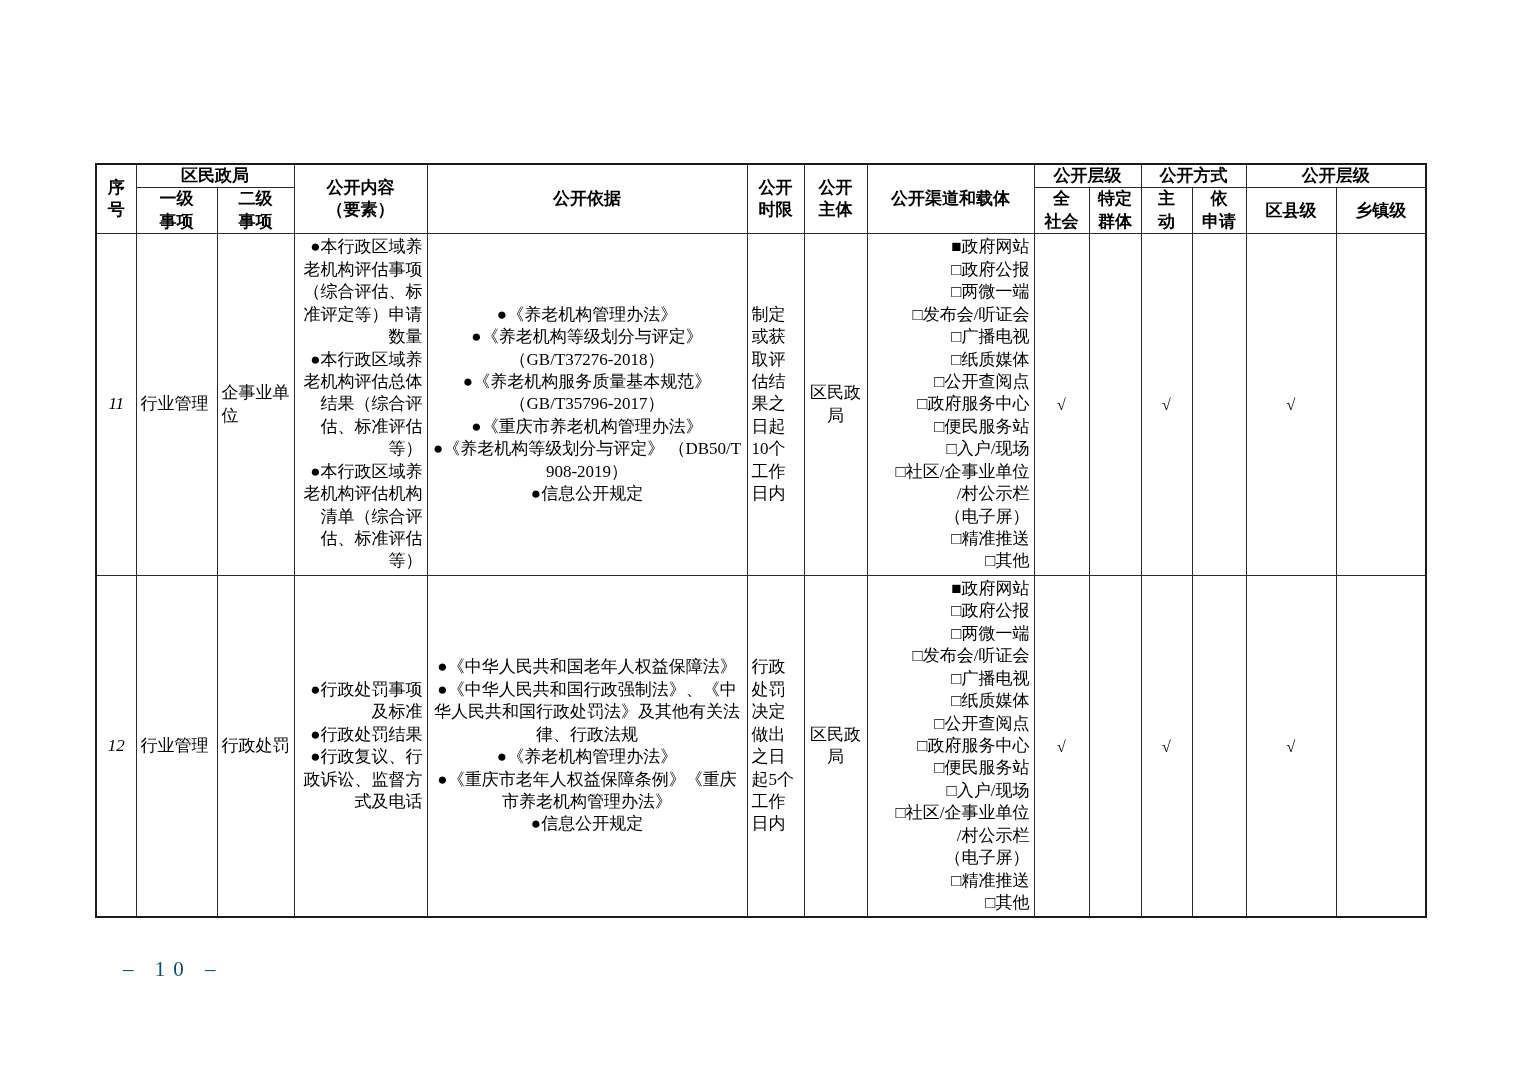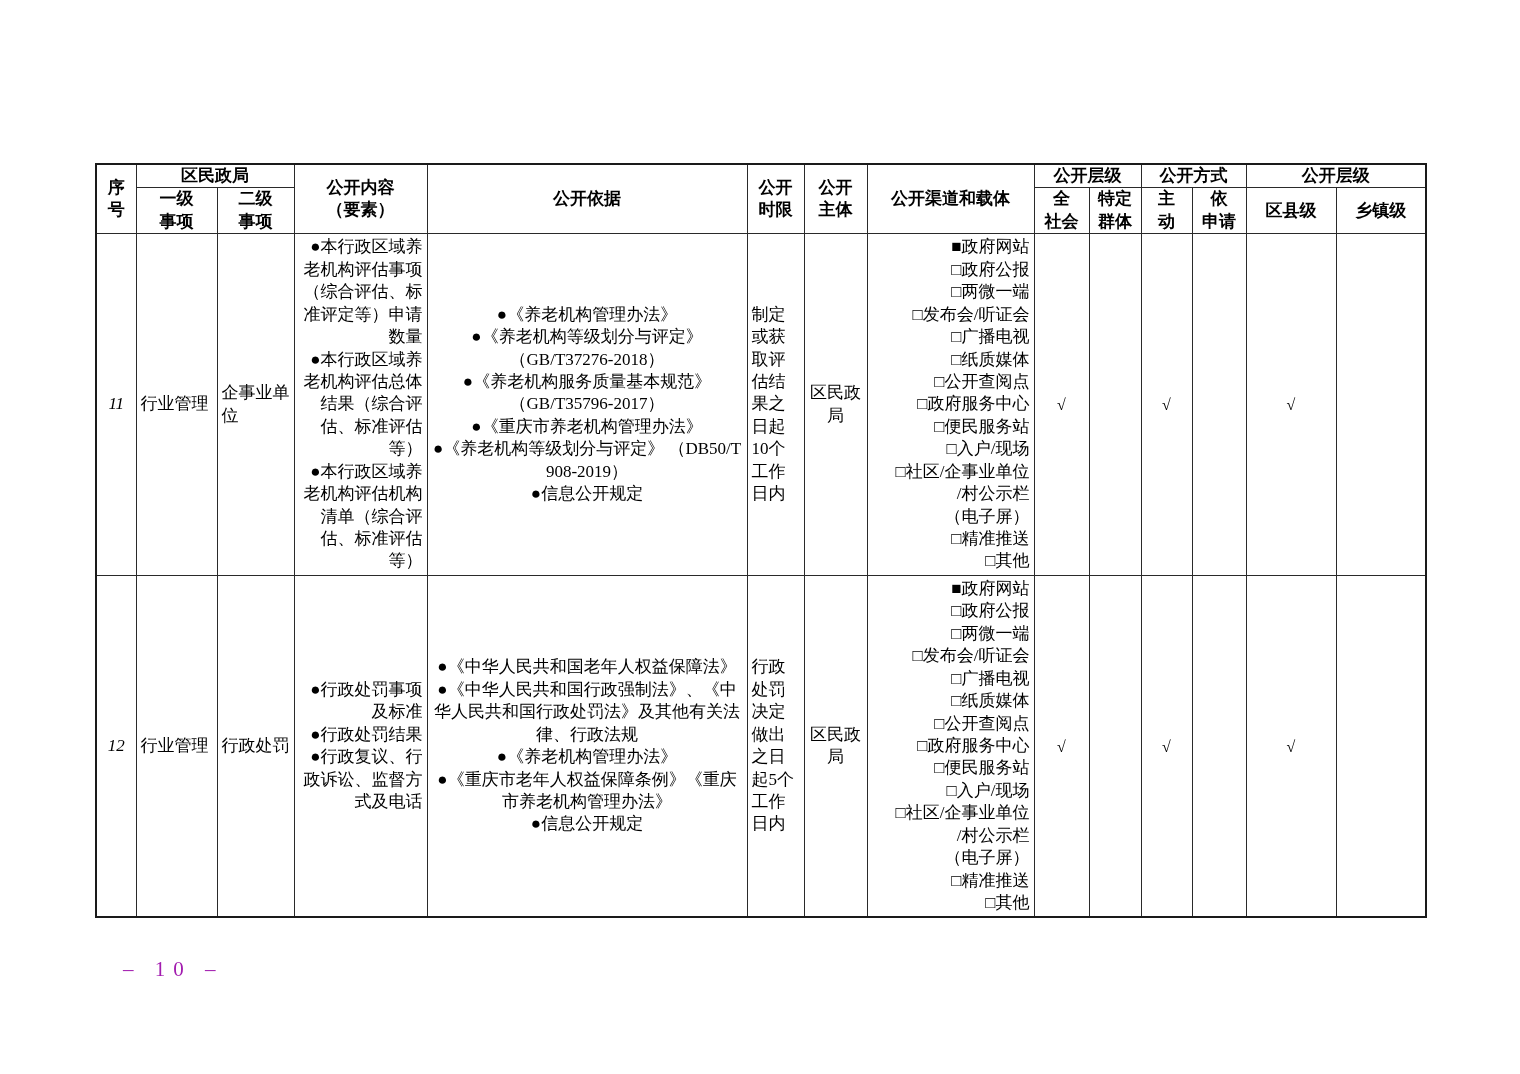--- a/index.html
+++ b/index.html
@@ -48,21 +48,21 @@
   td.c-time { text-align: left; padding: 2px 8px; }
   td.c-subject { text-align: center; padding: 2px 12px; }
   td.c-channels { text-align: right; padding: 2px 0 2px 5px; }
   td.c-mark { text-align: center; font-size: 16px; }
   .page-number {
     position: absolute;
     left: 123px;
     top: 957px;
     font-size: 21px;
     letter-spacing: 8px;
-    color: #a21caf;
+    color: #0c4a6e;
   }
 </style>
 </head>
 <body>
 
 <div class="page">
 
   <table class="disclosure">
     <colgroup>
       <col style="width:40px">

